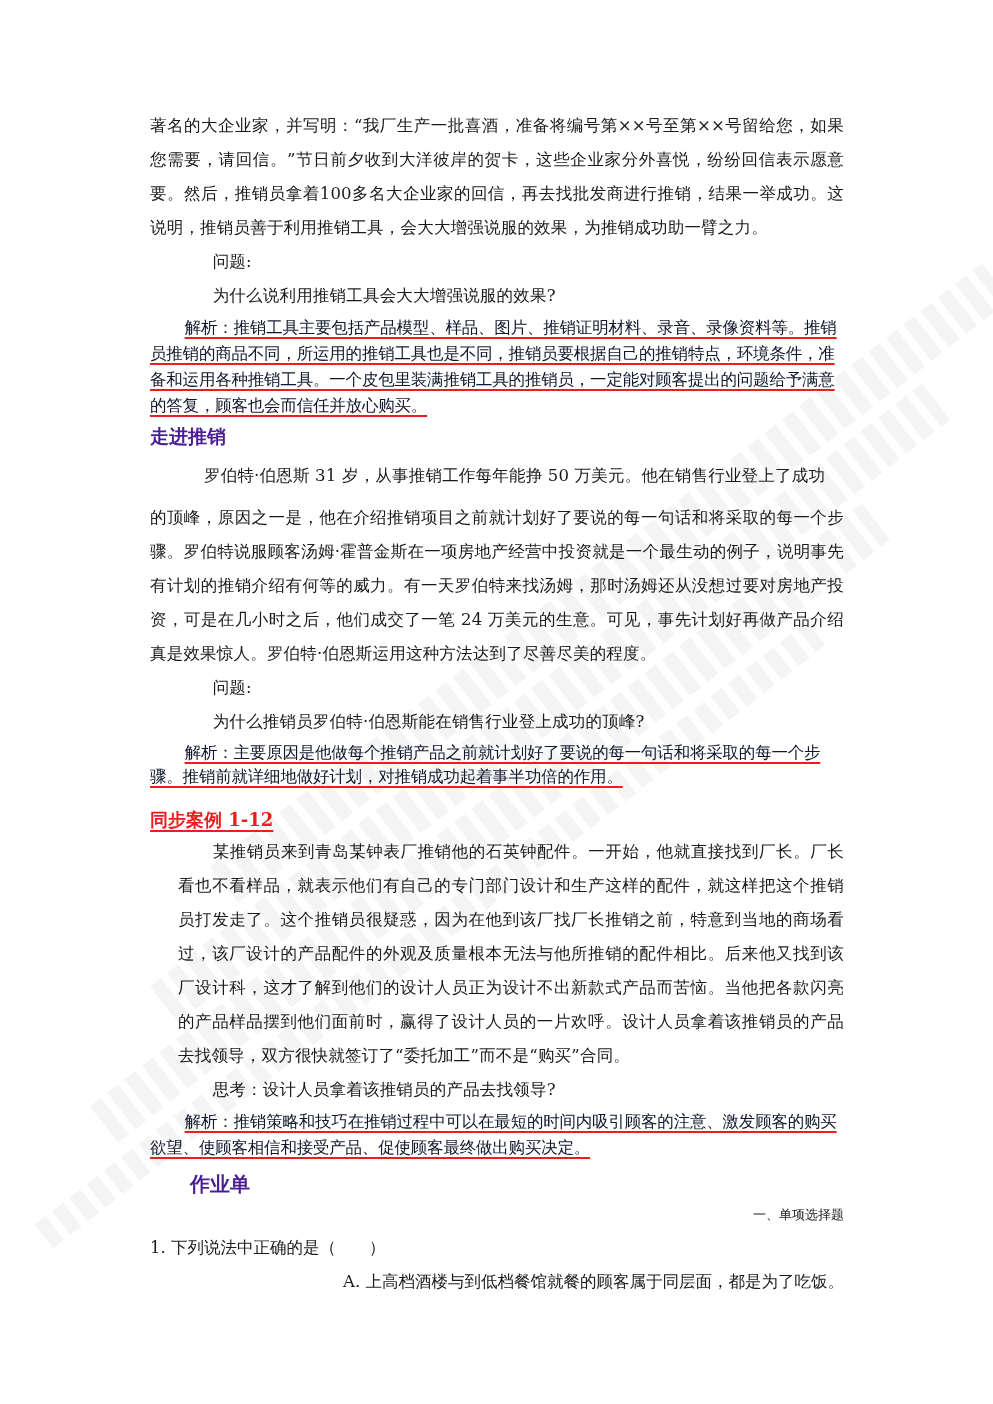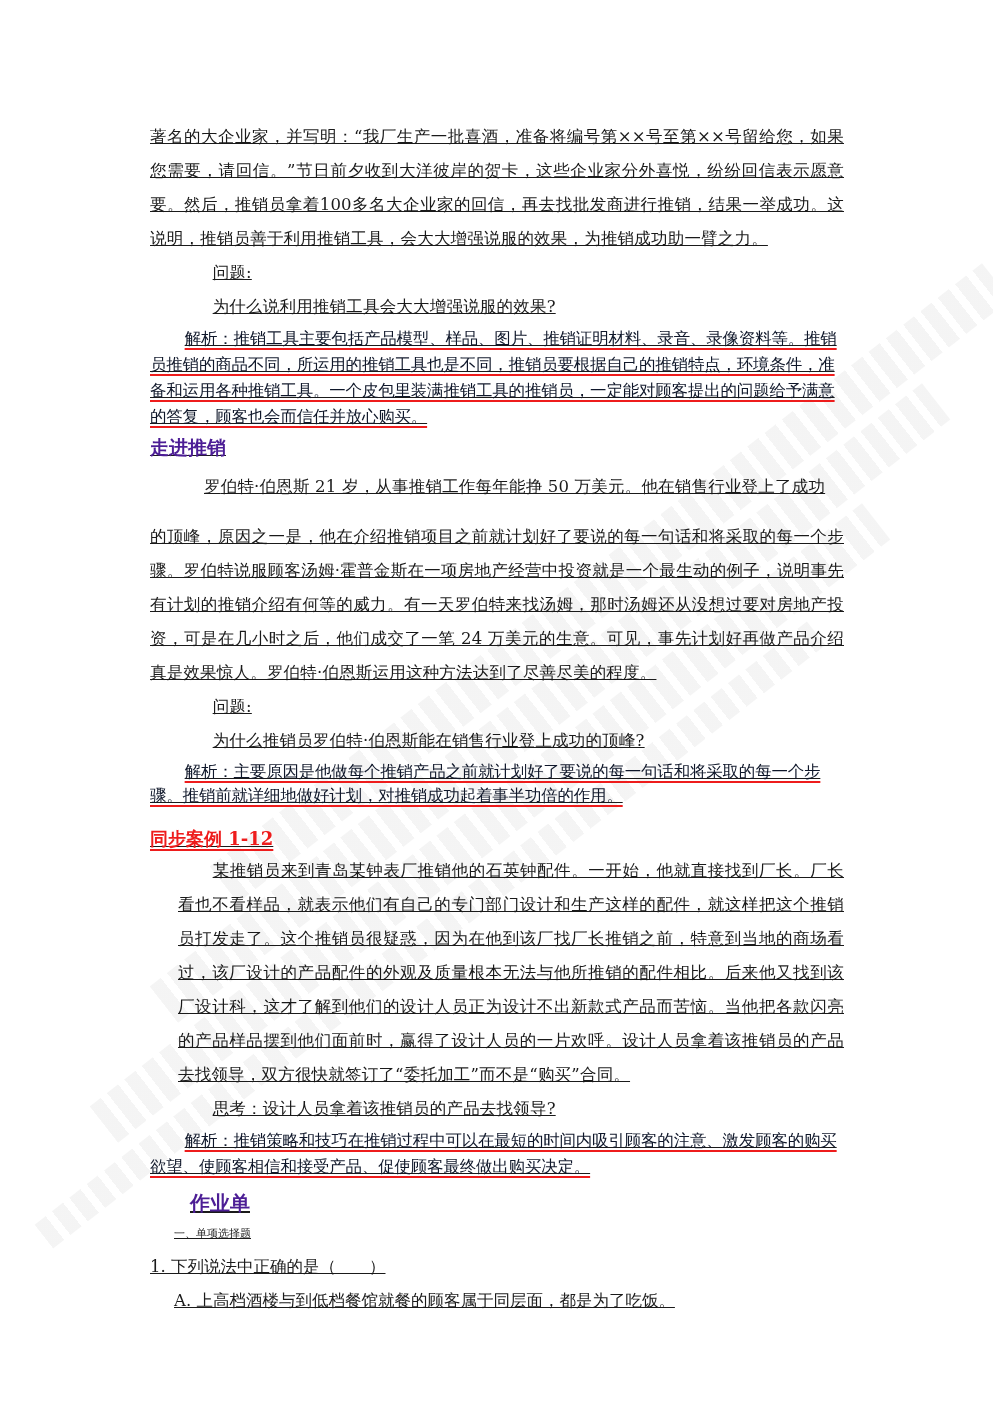--- a/index.html
+++ b/index.html
@@ -24,24 +24,23 @@
       overflow: hidden;
     }
     .wm-band {
       position: absolute;
       background: repeating-linear-gradient(90deg, rgba(150,150,150,0.10) 0 14px, rgba(255,255,255,0) 14px 22px);
       transform-origin: center;
     }
     .page {
       position: absolute;
       left: 150px;
-      top: 120px;
+      top: 109px;
       width: 694px;
       z-index: 1;
-      text-decoration: underline;
     }
     .p {
       font-size: 16.5px;
       line-height: 34px;
       margin: 0;
       text-align: justify;
       text-align-last: left;
       letter-spacing: 0.2px;
     }
     .indent { text-indent: 2.1em; margin-left: 28px; }
@@ -74,23 +73,23 @@
       text-decoration: underline;
       text-underline-offset: 4px;
       text-decoration-thickness: 1.5px;
       font-size: 18px;
     }
     .heading.work {
       padding-left: 40px;
       font-size: 20px;
       margin-top: 8px;
     }
-    .sub { padding-left: 24px; font-size: 11px; line-height: 32px; margin:0; }
+    .sub { padding-left: 24px; font-size: 13px; line-height: 32px; margin:0;text-align:right; }
     .q1 { font-size: 16.5px; line-height: 34px; margin:0; }
-    .opt { padding-left: 24px; font-size: 16.5px; line-height: 34px; margin:0; }
+    .opt { padding-left: 24px; font-size: 16.5px; line-height: 34px; margin:0;text-align:right; }
     .lead-name { font-family: "DejaVu Sans", "Liberation Sans", sans-serif; }
   </style>
 </head>
 <body>
 
 <div class="watermark">
   <div class="wm-band" style="left:120px; top:560px; width:980px; height:46px; transform: rotate(-38deg);"></div>
   <div class="wm-band" style="left:60px; top:680px; width:980px; height:46px; transform: rotate(-38deg);"></div>
   <div class="wm-band" style="left:0px; top:800px; width:980px; height:46px; transform: rotate(-38deg);"></div>
   <div class="wm-band" style="left:-60px; top:920px; width:980px; height:30px; transform: rotate(-38deg);"></div>
@@ -98,22 +97,22 @@
 
 <div class="page">
 
   <p class="p" style="margin-top:0">著名的大企业家，并写明：“我厂生产一批喜酒，准备将编号第××号至第××号留给您，如果您需要，请回信。”节日前夕收到大洋彼岸的贺卡，这些企业家分外喜悦，纷纷回信表示愿意要。然后，推销员拿着100多名大企业家的回信，再去找批发商进行推销，结果一举成功。这说明，推销员善于利用推销工具，会大大增强说服的效果，为推销成功助一臂之力。</p>
   <p class="p indent">问题:</p>
   <p class="p indent">为什么说利用推销工具会大大增强说服的效果?</p>
   <p class="analysis"><span>解析：推销工具主要包括产品模型、样品、图片、推销证明材料、录音、录像资料等。推销员推销的商品不同，所运用的推销工具也是不同，推销员要根据自己的推销特点，环境条件，准备和运用各种推销工具。一个皮包里装满推销工具的推销员，一定能对顾客提出的问题给予满意的答复，顾客也会而信任并放心购买。</span></p>
 
   <h2 class="heading" style="margin-top:2px">走进推销</h2>
 
-  <p class="p gap-extra" style="padding-left:54px; margin-top:4px"><span class="lead-name">罗</span><span>伯特·伯恩斯 21 岁，从事推销工作每年能挣 50 万美元。他在销售行业登上了成功</span></p>
-  <p class="p" style="margin-top:12px">的顶峰，原因之一是，他在介绍推销项目之前就计划好了要说的每一句话和将采取的每一个步骤。罗伯特说服顾客汤姆·霍普金斯在一项房地产经营中投资就是一个最生动的例子，说明事先有计划的推销介绍有何等的威力。有一天罗伯特来找汤姆，那时汤姆还从没想过要对房地产投资，可是在几小时之后，他们成交了一笔 24 万美元的生意。可见，事先计划好再做产品介绍真是效果惊人。罗伯特·伯恩斯运用这种方法达到了尽善尽美的程度。</p>
+  <p class="p gap-extra" style="padding-left:54px; margin-top:4px"><span class="lead-name">罗</span><span>伯特·伯恩斯 31 岁，从事推销工作每年能挣 50 万美元。他在销售行业登上了成功</span></p>
+  <p class="p" style="margin-top:4px">的顶峰，原因之一是，他在介绍推销项目之前就计划好了要说的每一句话和将采取的每一个步骤。罗伯特说服顾客汤姆·霍普金斯在一项房地产经营中投资就是一个最生动的例子，说明事先有计划的推销介绍有何等的威力。有一天罗伯特来找汤姆，那时汤姆还从没想过要对房地产投资，可是在几小时之后，他们成交了一笔 24 万美元的生意。可见，事先计划好再做产品介绍真是效果惊人。罗伯特·伯恩斯运用这种方法达到了尽善尽美的程度。</p>
   <p class="p indent">问题:</p>
   <p class="p indent">为什么推销员罗伯特·伯恩斯能在销售行业登上成功的顶峰?</p>
   <p class="analysis" style="line-height:24px"><span>解析：主要原因是他做每个推销产品之前就计划好了要说的每一句话和将采取的每一个步骤。推销前就详细地做好计划，对推销成功起着事半功倍的作用。</span></p>
 
   <h2 class="heading red" style="margin-top:16px">同步案例 1-12</h2>
 
   <p class="p indent">某推销员来到青岛某钟表厂推销他的石英钟配件。一开始，他就直接找到厂长。厂长看也不看样品，就表示他们有自己的专门部门设计和生产这样的配件，就这样把这个推销员打发走了。这个推销员很疑惑，因为在他到该厂找厂长推销之前，特意到当地的商场看过，该厂设计的产品配件的外观及质量根本无法与他所推销的配件相比。后来他又找到该厂设计科，这才了解到他们的设计人员正为设计不出新款式产品而苦恼。当他把各款闪亮的产品样品摆到他们面前时，赢得了设计人员的一片欢呼。设计人员拿着该推销员的产品去找领导，双方很快就签订了“委托加工”而不是“购买”合同。</p>
   <p class="p indent">思考：设计人员拿着该推销员的产品去找领导?</p>
   <p class="analysis"><span>解析：推销策略和技巧在推销过程中可以在最短的时间内吸引顾客的注意、激发顾客的购买欲望、使顾客相信和接受产品、促使顾客最终做出购买决定。</span></p>
 

